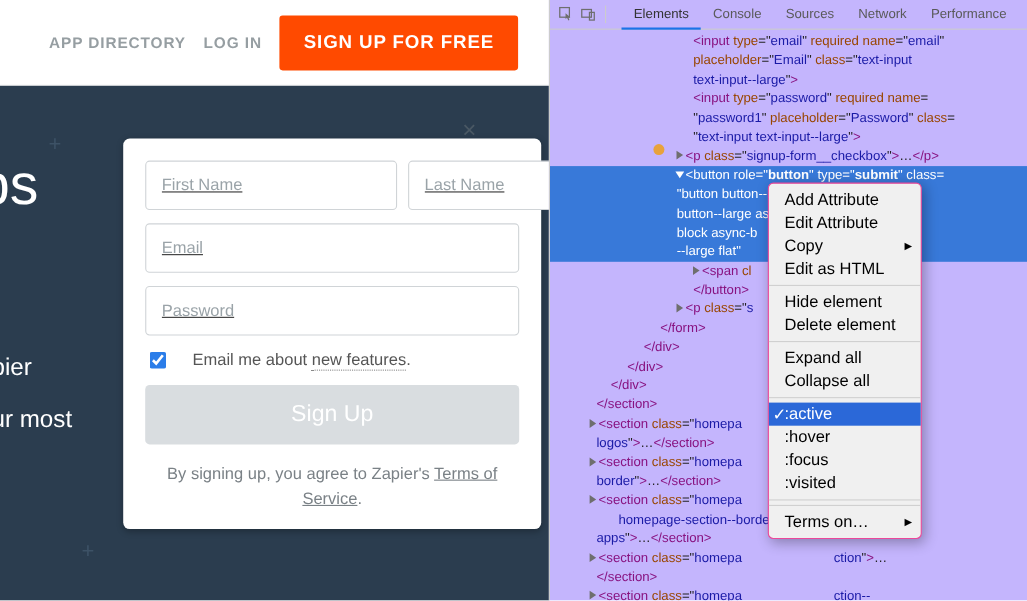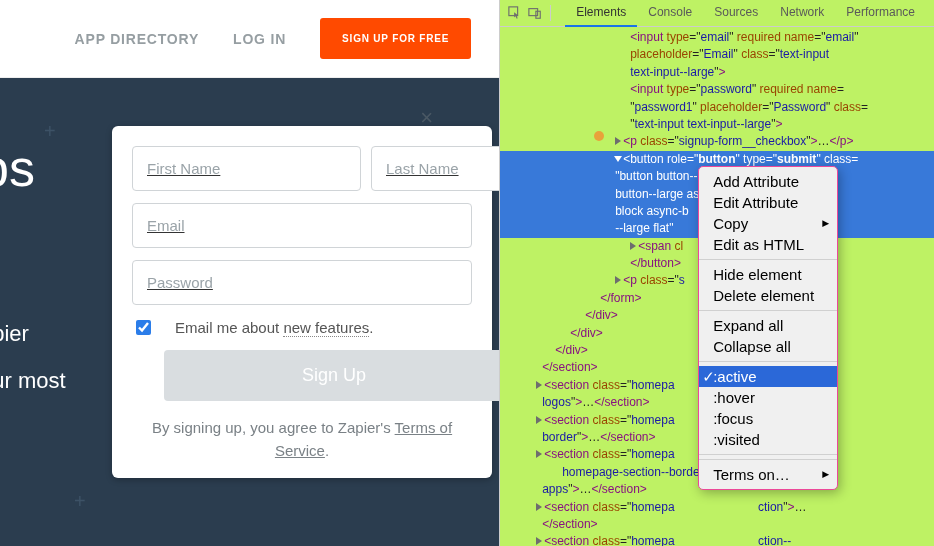--- a/index.html
+++ b/index.html
@@ -1,40 +1,40 @@
 <!DOCTYPE html>
 <html><head>
 <meta charset="utf-8">
 <style>
 * { margin: 0; padding: 0; box-sizing: border-box; font-family: -apple-system, BlinkMacSystemFont, "Segoe UI", Helvetica, Arial, sans-serif; }
 body { width: 934px; height: 546px; overflow: hidden; background: #fff; display: flex; }
 .left-pane { width: 530px; height: 546px; position: relative; }
-.topbar { height: 78px; background: #fff; display: flex; align-items: center; justify-content: flex-end; padding-right: 28px; gap: 34px; border-bottom: 1px solid #eee; }
+.topbar { height: 78px; background: #fff; display: flex; align-items: center; justify-content: flex-end; padding-right: 28px; gap: 16px; border-bottom: 1px solid #eee; }
 .topbar .link { color: #969ea2; font-weight: 700; font-size: 14px; letter-spacing: 0.8px; }
-.signup-free { background: #ff4a00; color: #fff; font-weight: 700; font-size: 10px; letter-spacing: 0.8px; padding: 15px 22px; border: none; border-radius: 3px; cursor: pointer; }
+.signup-free { background: #ff4a00; color: #fff; font-weight: 700; font-size: 17px; letter-spacing: 0.8px; padding: 15px 22px; border: none; border-radius: 3px; cursor: pointer; }
 .hero { position: absolute; top: 78px; left: 0; right: 0; bottom: 0; background: #2b3d4f; }
 .hero-text { position: absolute; left: -20px; top: 60px; color: #fff; }
 .hero-text .big { font-size: 52px; font-weight: 400; }
 .hero-text .line1 { position: absolute; top: 183px; font-size: 22px; }
 .hero-text .line2 { position: absolute; top: 230px; font-size: 22px; white-space: nowrap; }
 .form-card { position: absolute; top: 126px; left: 112px; width: 380px; background: #fff; border-radius: 6px; padding: 20px 20px 16px; box-shadow: 0 2px 6px rgba(0,0,0,0.25); }
 .form-row { display: flex; gap: 10px; margin-bottom: 12px; }
 .text-input { flex: 1; border: 1px solid #d0d4d7; border-radius: 4px; padding: 13px 14px; font-size: 15px; color: #333; text-decoration: underline; }
 .text-input::placeholder { color: #9aa3a8; }
 .single { width: 100%; }
 .check-row { display: flex; align-items: center; gap: 24px; margin: 14px 0 14px 4px; font-size: 15px; color: #555; }
 .check-row input[type=checkbox] { width: 15px; height: 15px; accent-color: #2b7de9; }
 .feature-link { color: #555; border-bottom: 1px dotted #888; }
-.signup-btn { width: 100%; background: #d9dde0; color: #fff; border: none; border-radius: 4px; padding: 15px; font-size: 18px; cursor: pointer; margin-bottom: 16px; margin-left: 32px; }
+.signup-btn { width: 100%; background: #d9dde0; color: #fff; border: none; border-radius: 4px; padding: 15px; font-size: 21px; cursor: pointer; margin-bottom: 16px; }
 .terms { text-align: center; color: #7a8186; font-size: 15px; line-height: 1.5; }
 .terms .u { text-decoration: underline; }
 .close-x { position: absolute; top: 105px; right: 66px; color: #4a5864; font-size: 22px; }
 .plus { position: absolute; color: #3d5266; font-size: 20px; }
 
-.devtools { flex: 1; height: 546px; background: #bef264; border-left: 1px solid #ccc; position: relative; font-family: Menlo, Consolas, monospace; font-size: 12px; }
+.devtools { flex: 1; height: 546px; background: #c4b5fd; border-left: 1px solid #ccc; position: relative; font-family: Menlo, Consolas, monospace; font-size: 12px; }
 .dt-top { height: 27px; border-bottom: 1px solid #ccc; display: flex; align-items: center; padding: 0 8px; gap: 6px; }
 .dt-icon { width: 14px; height: 14px; }
 .dt-tabs { display: flex; gap: 0; margin-left: 6px; }
 .dt-tab { padding: 6px 11px; font-size: 12px; color: #5a5a5a; border-bottom: 2px solid transparent; font-family: -apple-system, sans-serif; }
 .dt-tab.active { color: #333; border-bottom-color: #1a73e8; }
 .dt-body { padding: 2px 0 0 0; line-height: 1.45; color: #222; overflow: hidden; }
 .dt-line { white-space: pre; padding: 0 4px; }
 .dt-indent1 { padding-left: 55px; }
 .dt-indent2 { padding-left: 70px; }
 .dt-indent3 { padding-left: 85px; }

